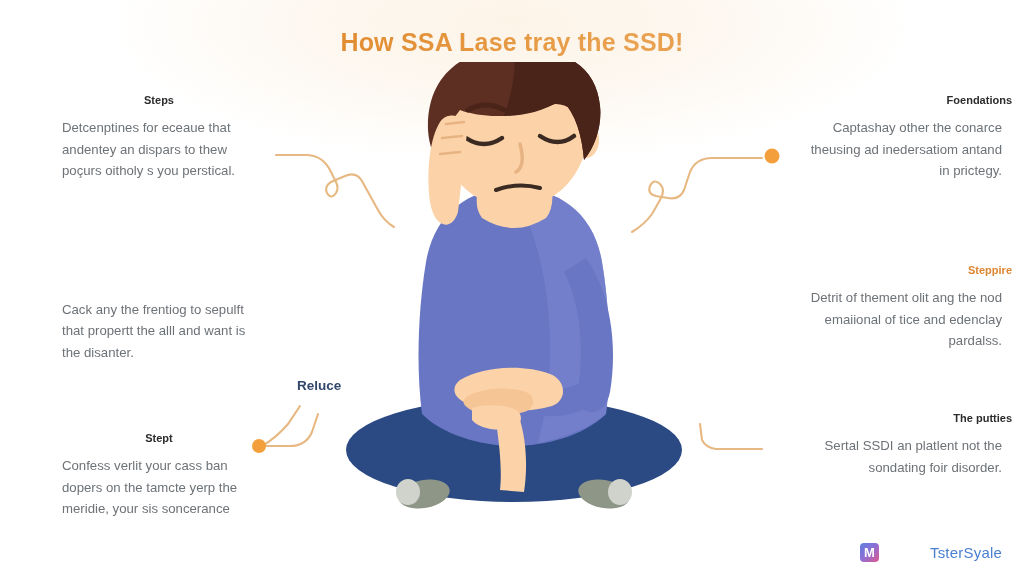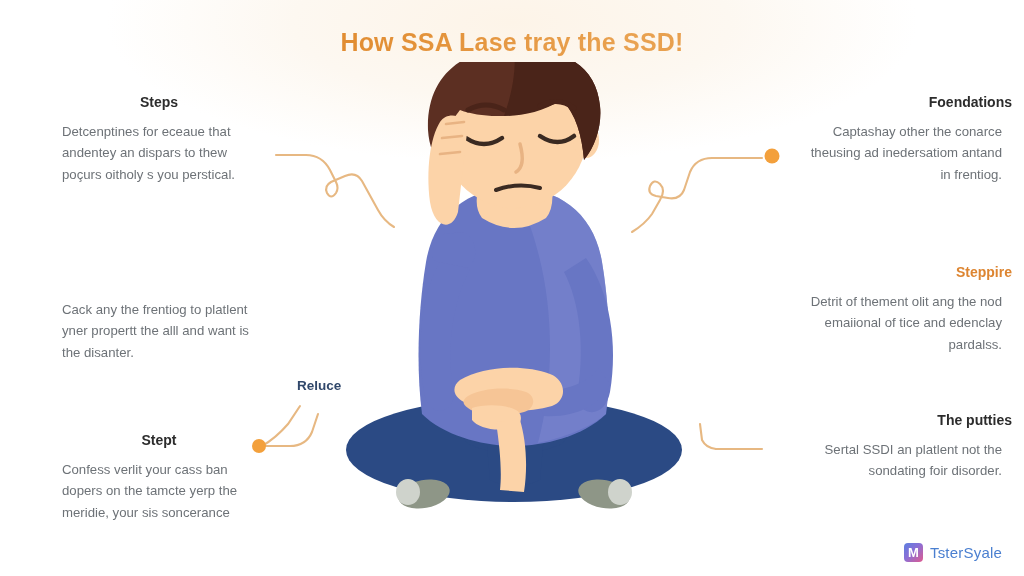--- a/index.html
+++ b/index.html
@@ -41,21 +41,21 @@
 
   
   .block {
     position: absolute;
     width: 214px;
   }
   .block.left  { left: 52px;  text-align: left; }
   .block.right { left: 798px; text-align: right; }
 
   .block-heading {
-    font-size: 14px;
+    font-size: 11px;
     font-weight: bold;
     color: #2c2c2c;
     margin: 0 0 9px 0;
     line-height: 1.2;
   }
   .block-heading.centered { text-align: center; }
   .block-heading.accent { color: #dd8531; }
 
   .block-body {
     font-size: 13.2px;
@@ -112,20 +112,21 @@
     justify-content: center;
     color: #ffffff;
     font-size: 13px;
     font-weight: bold;
     line-height: 1;
   }
   .logo-text {
     font-size: 15px;
     color: #4a7fd0;
     letter-spacing: 0.2px;
+    margin-left: 44px;
   }
 </style>
 </head>
 <body>
 
 <div id="infographic">
 
   <div class="title">How SSA Lase tray the SSD!</div>
 
   <svg class="connectors" viewBox="0 0 1024 576" xmlns="http://www.w3.org/2000/svg">
@@ -229,33 +230,33 @@
     <path d="M124,76 L144,74" stroke="#e8b383" stroke-width="2.6" fill="none" stroke-linecap="round"></path>
     <path d="M122,92 L142,90" stroke="#e8b383" stroke-width="2.6" fill="none" stroke-linecap="round"></path>
   </svg>
 
   <div class="block left" style="top:94px;">
     <h3 class="block-heading centered">Steps</h3>
     <p class="block-body">Detcenptines for eceaue that andentey an dispars to thew poçurs oitholy s you perstical.</p>
   </div>
 
   <div class="block left" style="top:289px;">
-    <p class="block-body">Cack any the frentiog to platlent yner propertt the alll and want is the disanter.</p>
+    <p class="block-body">Cack any the frentiog to sepulft that propertt the alll and want is the disanter.</p>
   </div>
 
   <div class="block left" style="top:432px;">
     <h3 class="block-heading centered">Stept</h3>
     <p class="block-body">Confess verlit your cass ban dopers on the tamcte yerp the meridie, your sis soncerance</p>
   </div>
 
   <div class="inline-label">Reluce</div>
 
   <div class="block right" style="top:94px;">
     <h3 class="block-heading">Foendations</h3>
-    <p class="block-body">Captashay other the conarce theusing ad inedersatiom antand in frentiog.</p>
+    <p class="block-body">Captashay other the conarce theusing ad inedersatiom antand in prictegy.</p>
   </div>
 
   <div class="block right" style="top:412px;">
     <h3 class="block-heading">The putties</h3>
     <p class="block-body">Sertal SSDI an platlent not the sondating foir disorder.</p>
   </div>
 
   <div class="block right" style="top:264px;">
     <h3 class="block-heading accent">Steppire</h3>
     <p class="block-body">Detrit of thement olit ang the nod emaiional of tice and edenclay pardalss.</p>

